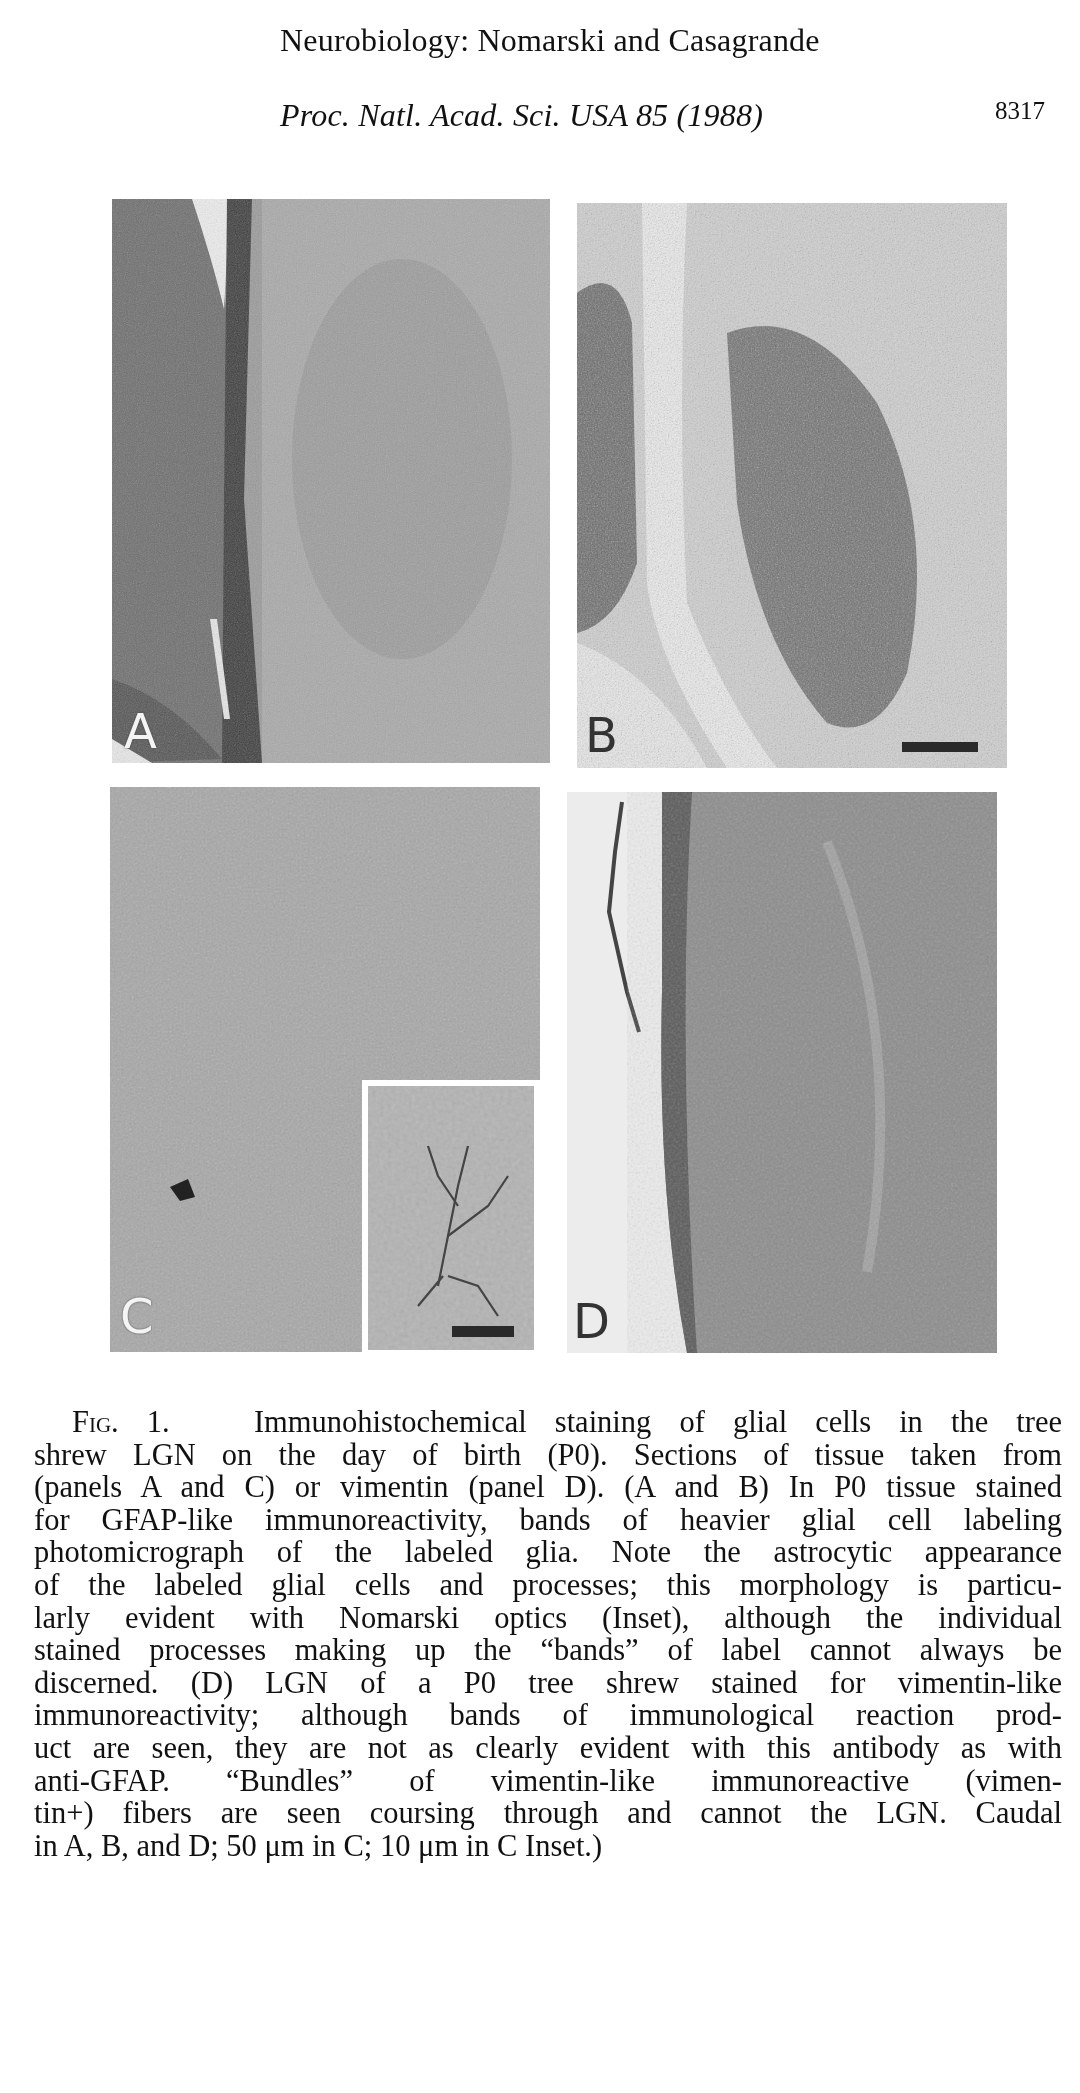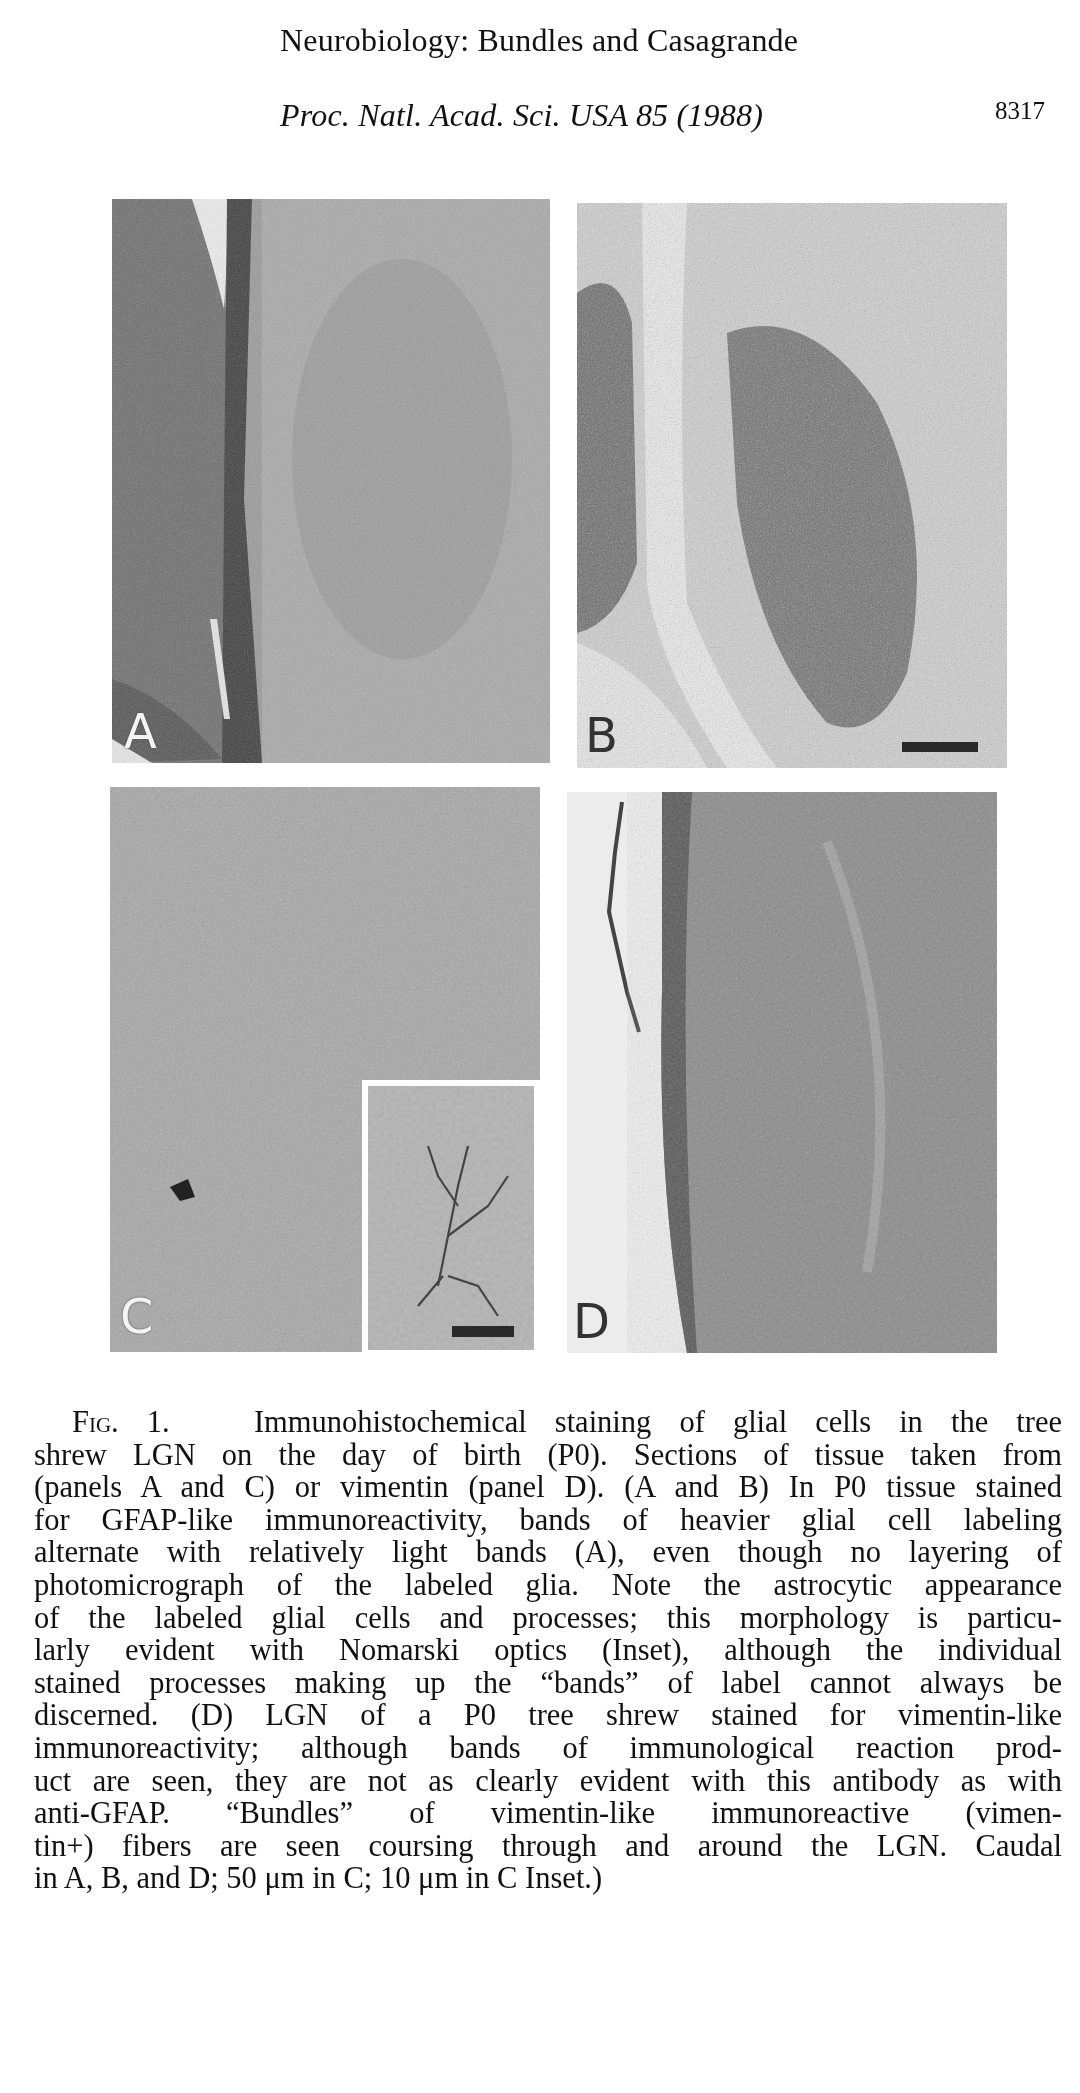--- a/index.html
+++ b/index.html
@@ -17,21 +17,21 @@
   .caption { position:absolute; left:34px; top:1392px; width:1028px;
              font-size:30.5px; line-height:32.6px;margin-top:14px; }
   .cline { display:block; text-align:justify; text-align-last:justify; height:32.6px; white-space:nowrap; }
   .cline.last { text-align-last:left; }
   .cline.indent { padding-left:38px; }
   .sc { font-variant:small-caps; }
 </style>
 </head>
 <body>
 
-<div class="hdr hdr1">Neurobiology: Bundles and Casagrande</div>
+<div class="hdr hdr1">Neurobiology: Nomarski and Casagrande</div>
 <div class="hdr hdr2">Proc. Natl. Acad. Sci. USA 85 (1988)</div>
 <div class="hdr-page">8317</div>
 
 <div class="panel" style="left:112px;top:199px;width:438px;height:564px;">
   <svg width="438" height="564">
     <defs>
       <filter id="noiseA">
           <feTurbulence type="fractalNoise" baseFrequency="0.9" numOctaves="2" seed="3"></feTurbulence>
           <feColorMatrix type="saturate" values="0"></feColorMatrix>
           <feComponentTransfer>
@@ -135,24 +135,23 @@
     <path d="M95,0 L430,0 L430,561 L120,561 Q90,400 95,200 Z" filter="url(#noiseD)"></path>
   </svg>
   <div class="plabel" style="left:6px;top:505px;color:#333;">D</div>
 </div>
 
 <div class="caption">
   <span class="cline indent" style="white-space: nowrap;"><span class="sc">Fig. 1.</span>&nbsp;&nbsp; <span>Immunohistochemical staining of glial cells in the tree</span></span>
   <span class="cline" style="white-space: nowrap;">shrew LGN on the day of birth (P0). Sections of tissue taken from</span>
   <span class="cline" style="white-space: nowrap;">(panels A and C) or vimentin (panel D). (A and B) In P0 tissue stained</span>
   <span class="cline" style="white-space: nowrap;">for GFAP-like immunoreactivity, bands of heavier glial cell labeling</span>
-  <span class="cline" style="white-space: nowrap;">alternate with relatively light bands (A), even though no layering of</span>
   <span class="cline" style="white-space: nowrap;">photomicrograph of the labeled glia. Note the astrocytic appearance</span>
   <span class="cline" style="white-space: nowrap;">of the labeled glial cells and processes; this morphology is particu-</span>
   <span class="cline" style="white-space: nowrap;">larly evident with Nomarski optics (Inset), although the individual</span>
   <span class="cline" style="white-space: nowrap;">stained processes making up the “bands” of label cannot always be</span>
   <span class="cline" style="white-space: nowrap;">discerned. (D) LGN of a P0 tree shrew stained for vimentin-like</span>
   <span class="cline" style="white-space: nowrap;">immunoreactivity; although bands of immunological reaction prod-</span>
   <span class="cline" style="white-space: nowrap;">uct are seen, they are not as clearly evident with this antibody as with</span>
   <span class="cline" style="white-space: nowrap;">anti-GFAP. “Bundles” of vimentin-like immunoreactive (vimen-</span>
-  <span class="cline" style="white-space: nowrap;">tin+) fibers are seen coursing through and around the LGN. Caudal</span>
+  <span class="cline" style="white-space: nowrap;">tin+) fibers are seen coursing through and cannot the LGN. Caudal</span>
   <span class="cline last">in A, B, and D; 50 μm in C; 10 μm in C Inset.)</span>
 </div>
 
 </body></html>

